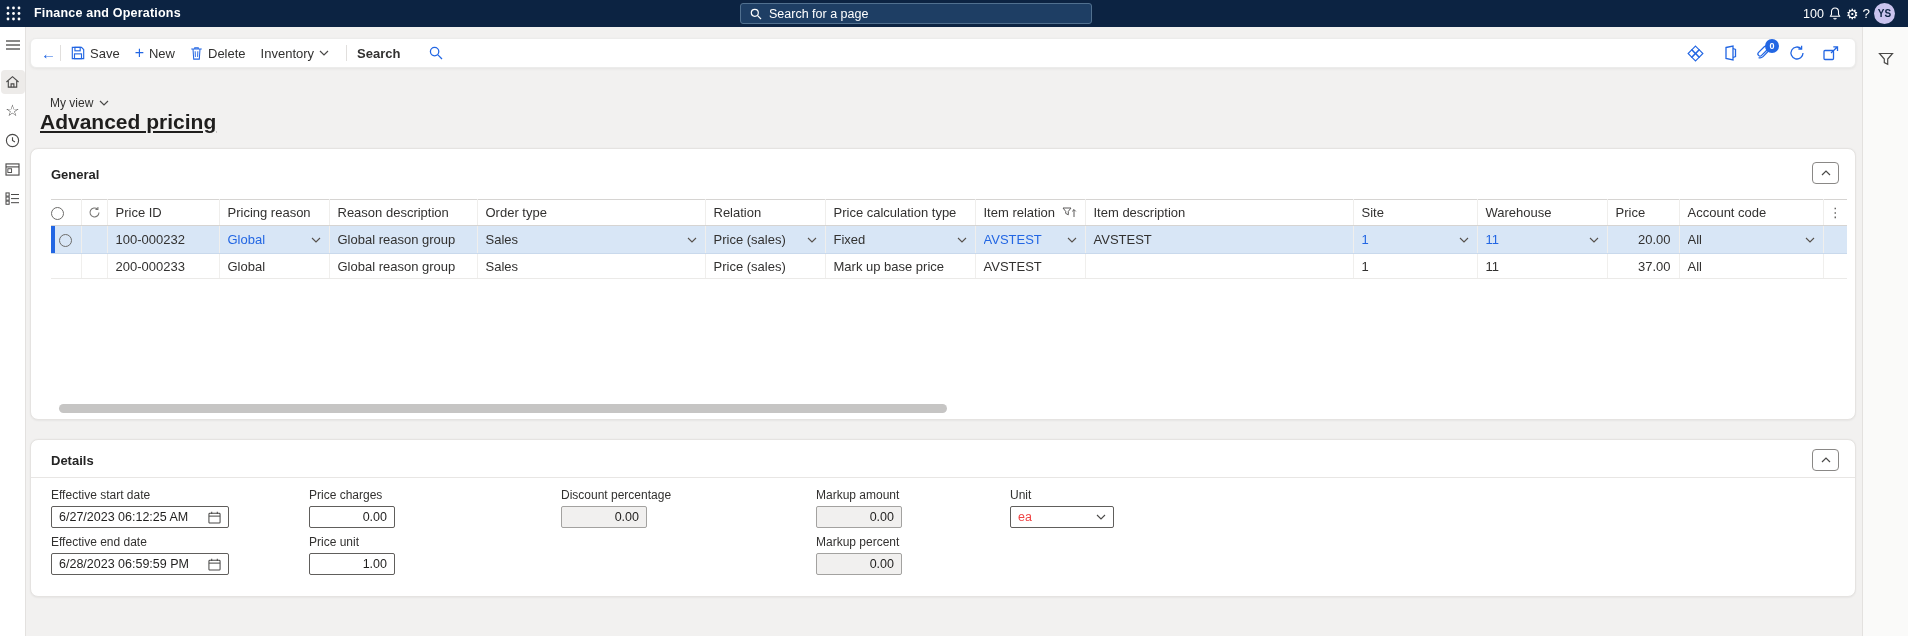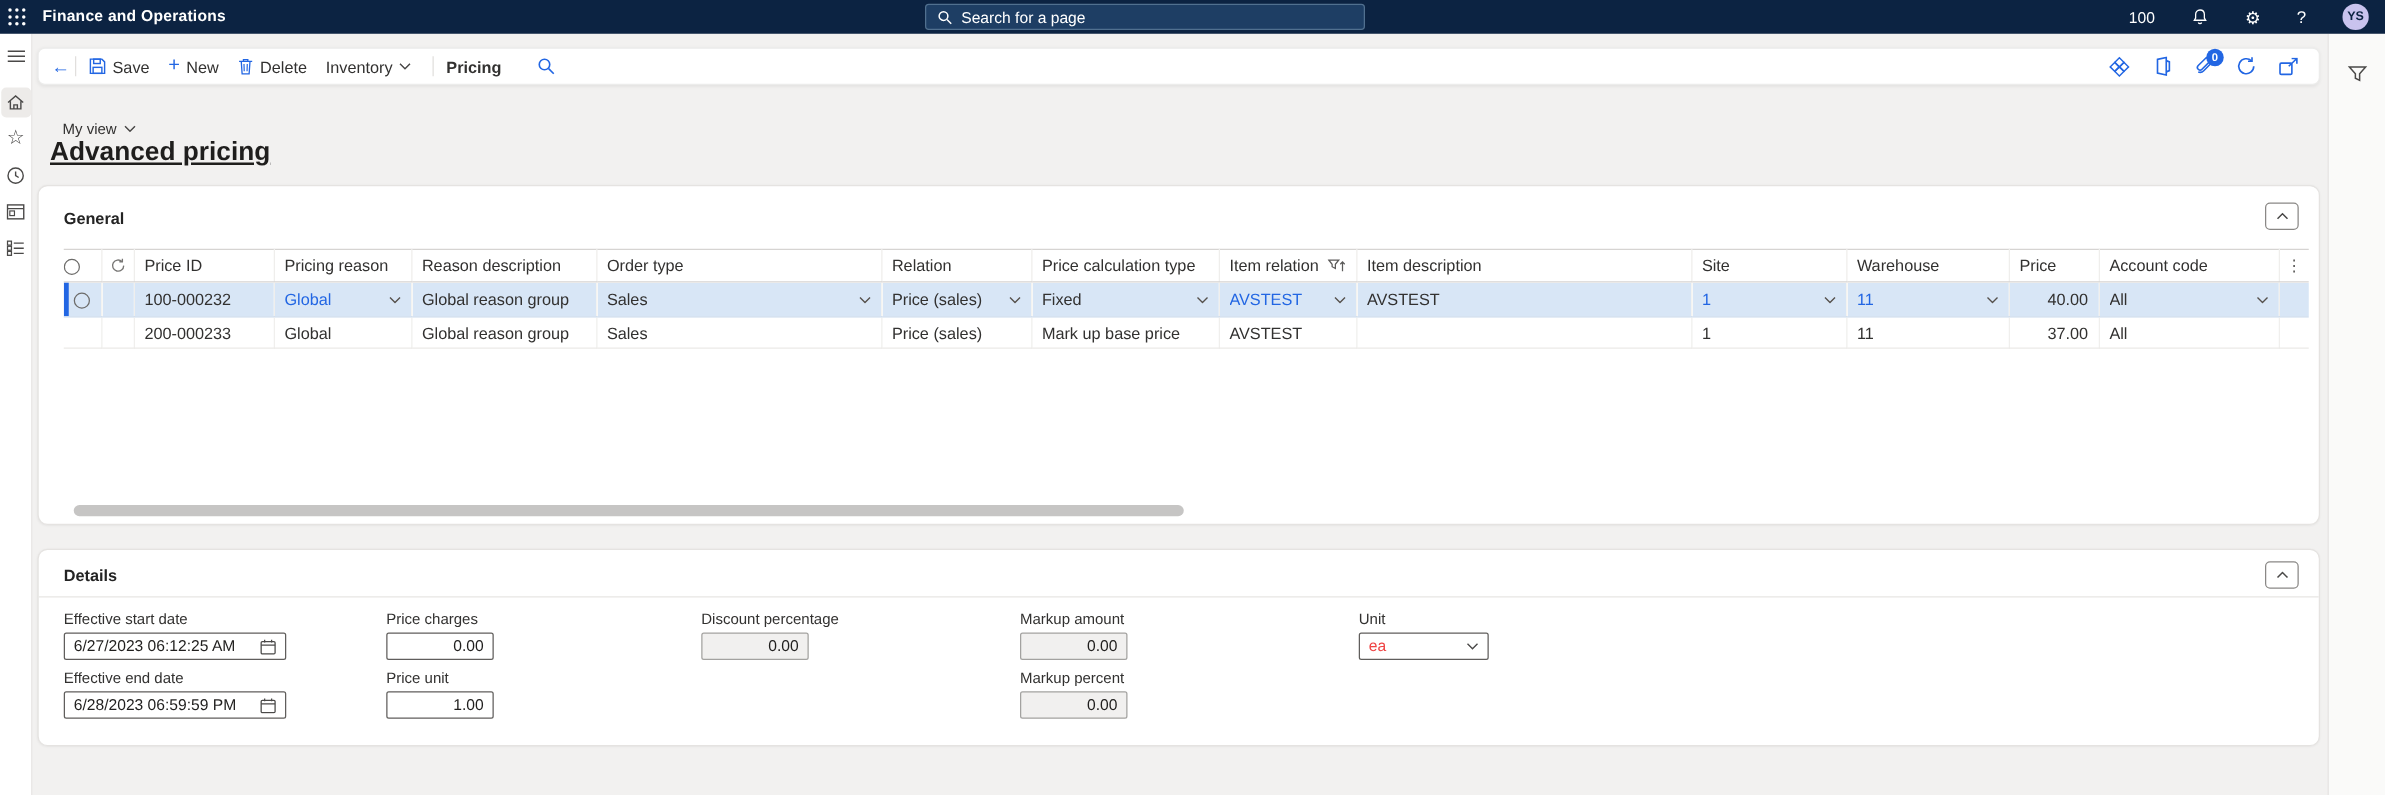--- a/index.html
+++ b/index.html
@@ -10,21 +10,21 @@
     font-family:"Liberation Sans", sans-serif;
     color:#323130;
   }
   svg { display:block; }
 
   
   .topbar { position:absolute; left:0; top:0; width:1908px; height:27px; background:#0c2342; color:#fff; z-index:20; }
   .waffle { position:absolute; left:0; top:0; width:27px; height:27px; display:flex; align-items:center; justify-content:center; cursor:pointer; }
   .app-title { position:absolute; left:34px; top:6px; font-size:12.5px; font-weight:700; letter-spacing:.2px; white-space:nowrap; }
   .search-pill { position:absolute; left:740px; top:3px; width:352px; height:21px; background:#1e3e64; border:1px solid #51708f; border-radius:3px; display:flex; align-items:center; gap:7px; padding:0 9px; font-size:12.5px; color:#ffffff; cursor:text; }
-  .topbar-right { position:absolute; right:0; top:0; height:27px; display:flex; align-items:center; gap:29px; padding-right:13px; }
+  .topbar-right { position:absolute; right:0; top:0; height:27px; display:flex; align-items:center; gap:4px; padding-right:13px; }
   .env-badge { font-size:12.5px; }
   .tb-glyph { font-size:14px; line-height:1; cursor:pointer; }
   .help-glyph { font-size:13.5px; font-weight:400; cursor:pointer; }
   .avatar { width:21px; height:21px; border-radius:50%; background:#c9c3ee; color:#0c2342; font-size:10px; font-weight:700; display:flex; align-items:center; justify-content:center; cursor:pointer; }
 
   
   .left-rail { position:absolute; left:0; top:27px; width:26px; height:609px; background:#ffffff; border-right:1px solid #e3e1df; z-index:10; display:flex; flex-direction:column; align-items:center; }
   .rail-btn { width:24px; height:24px; margin-top:5px; display:flex; align-items:center; justify-content:center; color:#4a4948; cursor:pointer; border-radius:4px; }
   .rail-btn.first { margin-top:6px; margin-bottom:8px; }
   .rail-btn.active { background:#edebe9; }
@@ -77,21 +77,21 @@
   .details-divider { position:absolute; left:0; top:37px; width:100%; height:1px; background:#e8e6e4; }
   .dfield { position:absolute; }
   .row1 { top:48px; } .row2 { top:95px; }
   .dlabel { font-size:12px; color:#323130; margin-bottom:4px; white-space:nowrap; }
   .dinput { height:22px; border:1px solid #605e5c; border-radius:2px; background:#fff; font-size:12.5px; color:#201f1e; display:flex; align-items:center; padding:0 7px; cursor:text; }
   .dinput.dis { background:#f1f0ef; border-color:#a3a2a0; }
   .dinput.numi { justify-content:flex-end; }
   .datei { width:178px; justify-content:space-between; }
   .numw { width:86px; }
   .selecti { width:104px; justify-content:space-between; color:#ef4444; cursor:pointer; }
-  .c1 { left:20px; } .c2 { left:278px; } .c3 { left:530px;text-align:center; } .c4 { left:785px; } .c5 { left:1056px; }
+  .c1 { left:20px; } .c2 { left:278px; } .c3 { left:530px;text-align:center; } .c4 { left:785px; } .c5 { left:979px; }
 </style>
 </head>
 <body>
 
 <div class="topbar">
   <div class="waffle">
     <svg width="15" height="15" viewBox="0 0 15 15">
       <g fill="#ffffff">
         <circle cx="2" cy="2" r="1.4"></circle>
           <circle cx="7.5" cy="2" r="1.4"></circle>
@@ -205,21 +205,21 @@
     <span>Delete</span>
   </span>
   <span class="tb-item">
     <span>Inventory</span>
     <svg width="10" height="6" viewBox="0 0 10 6">
       <path d="M1 1l4 4 4-4" fill="none" stroke="#4a4948" stroke-width="1.2"></path>
     </svg>
   </span>
   <span class="tb-sep"></span>
   <span class="tb-item options">
-    <span>Pricing</span>
+    <span>Search</span>
   </span>
   <span class="tb-item" style="margin-left:14px">
     <svg width="14" height="14" viewBox="0 0 14 14">
       <circle cx="5.6" cy="5.6" r="4.2" fill="none" stroke="#2266e3" stroke-width="1.3"></circle>
       <line x1="8.9" y1="8.9" x2="13" y2="13" stroke="#2266e3" stroke-width="1.3"></line>
     </svg>
   </span>
 
   <span class="toolbar-right">
     <svg width="17" height="17" viewBox="0 0 18 18">
@@ -375,21 +375,21 @@
             </span>
           </td>
         <td>
             <span class="cellflex">
               <span class="lnk">11</span>
               <svg width="10" height="6" viewBox="0 0 10 6">
                 <path d="M1 1l4 4 4-4" fill="none" stroke="#55504b" stroke-width="1.1"></path>
               </svg>
             </span>
           </td>
-        <td class="num">40.00</td>
+        <td class="num">20.00</td>
         <td>
             <span class="cellflex">
               <span>All</span>
               <svg width="10" height="6" viewBox="0 0 10 6">
                 <path d="M1 1l4 4 4-4" fill="none" stroke="#55504b" stroke-width="1.1"></path>
               </svg>
             </span>
           </td>
         <td class="selcell"></td>
       </tr>

